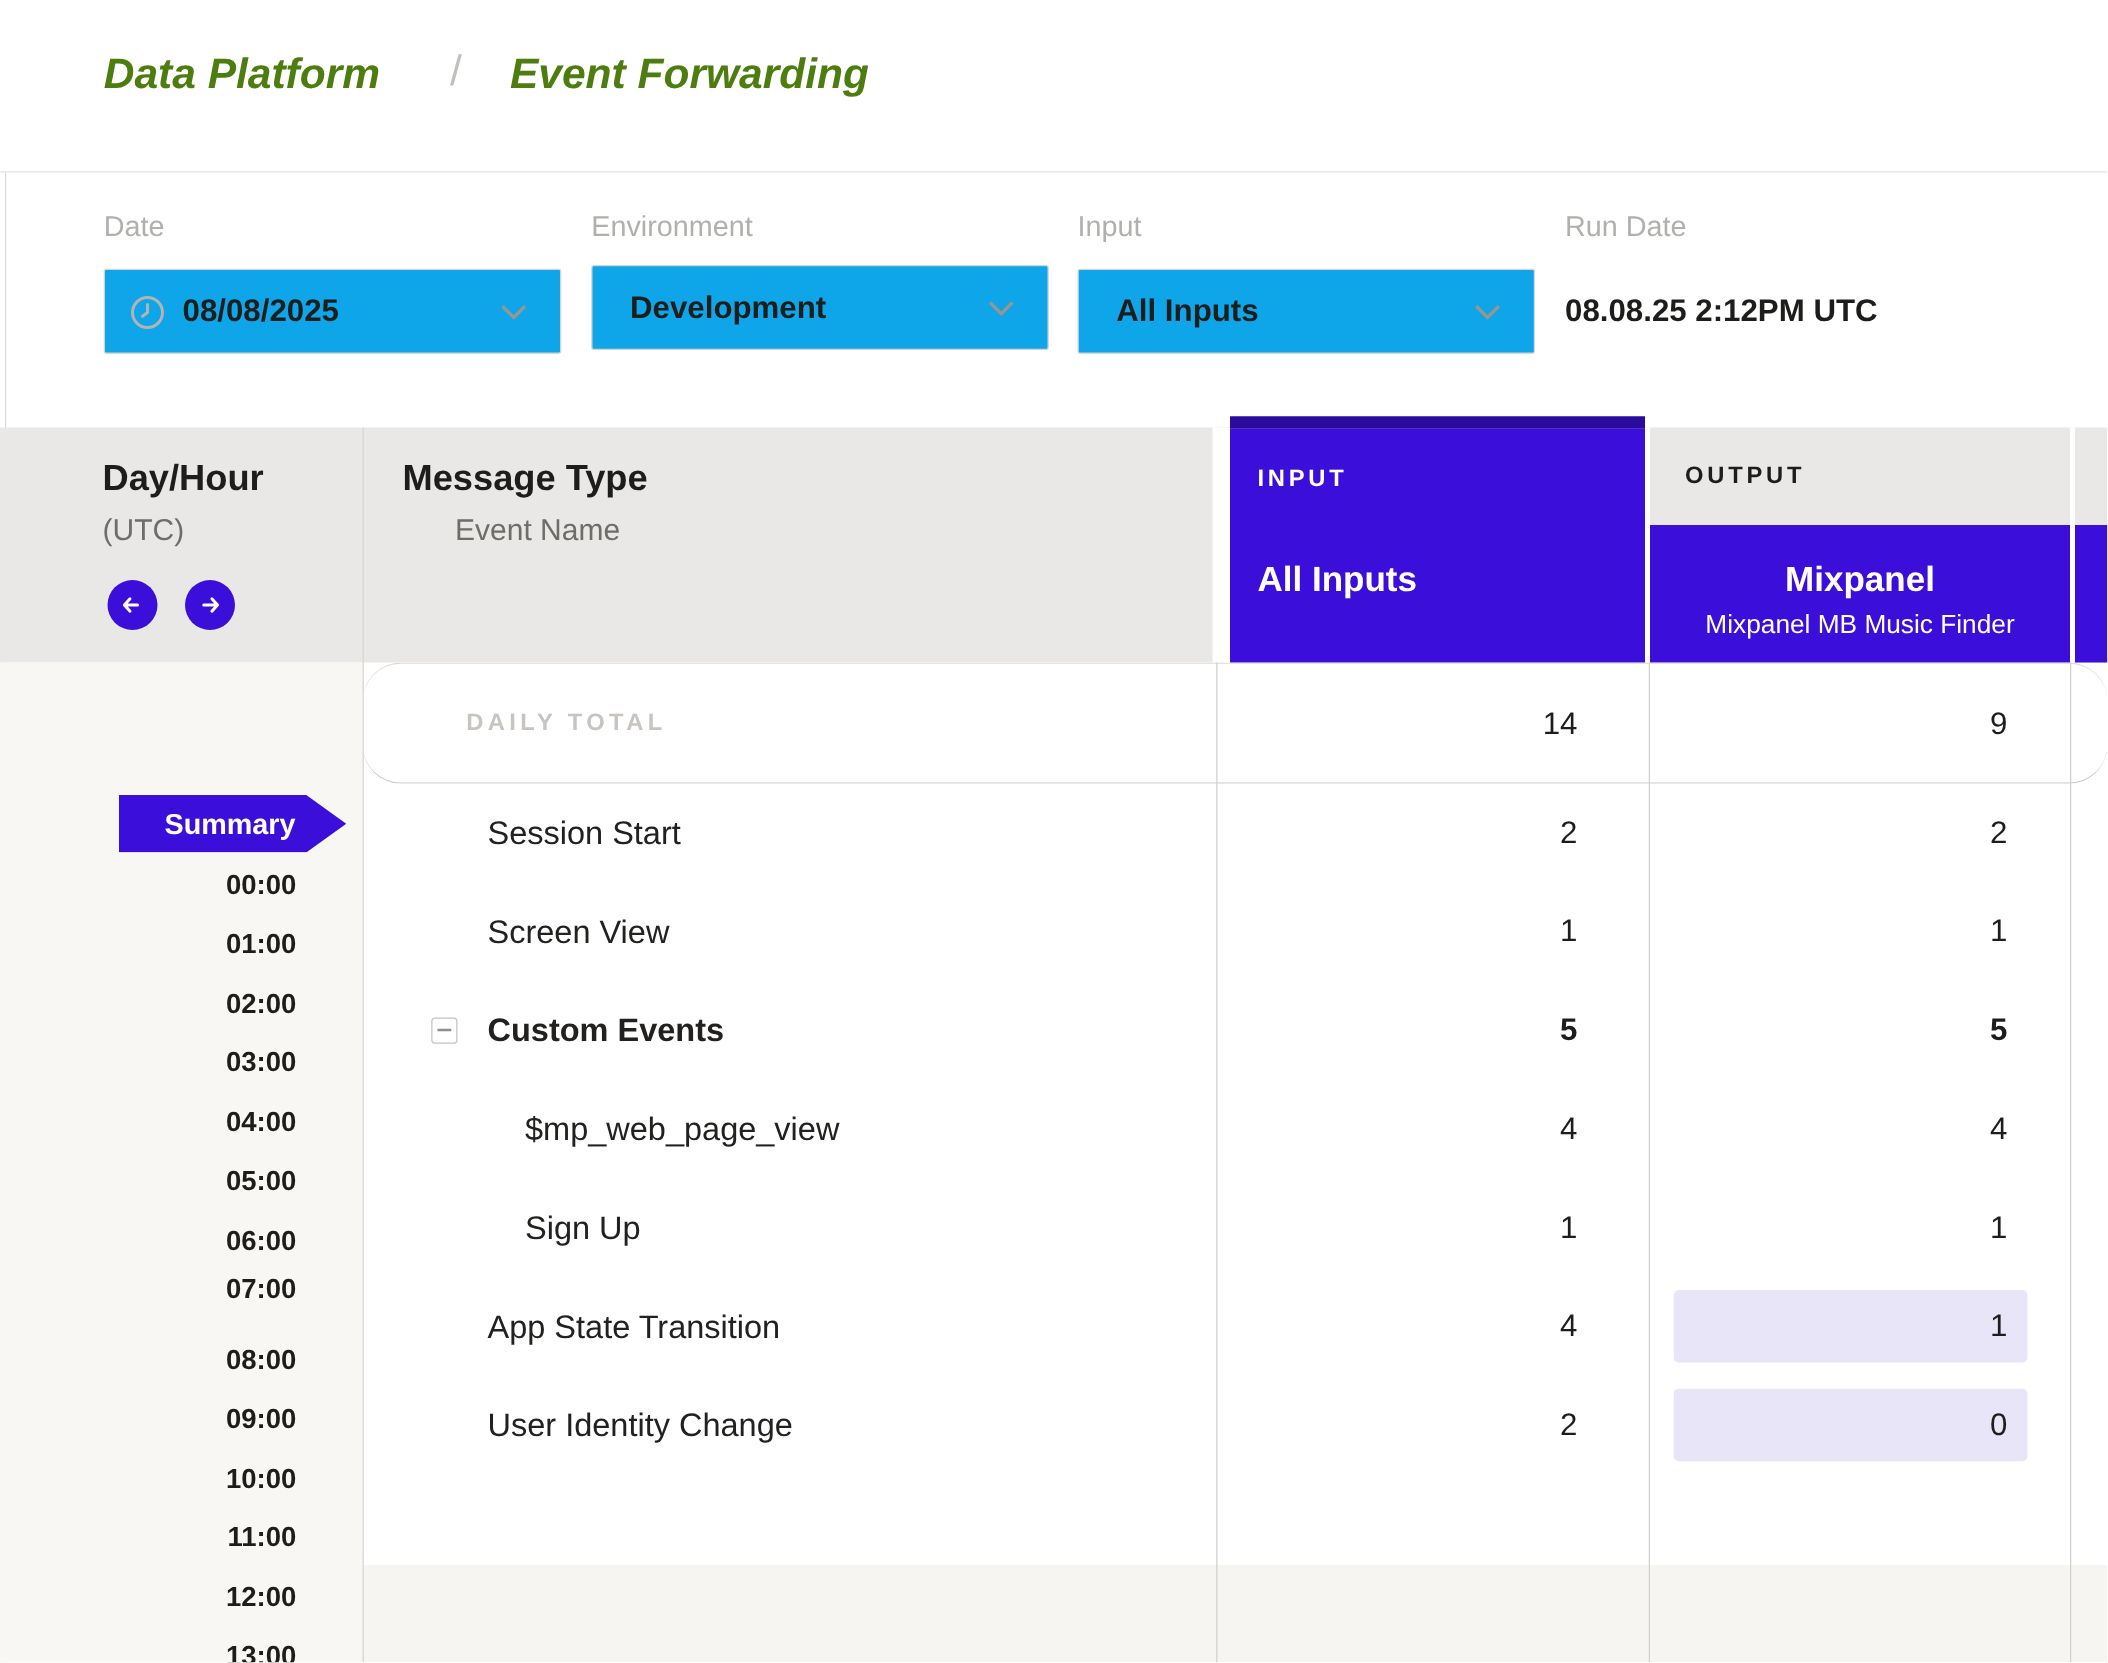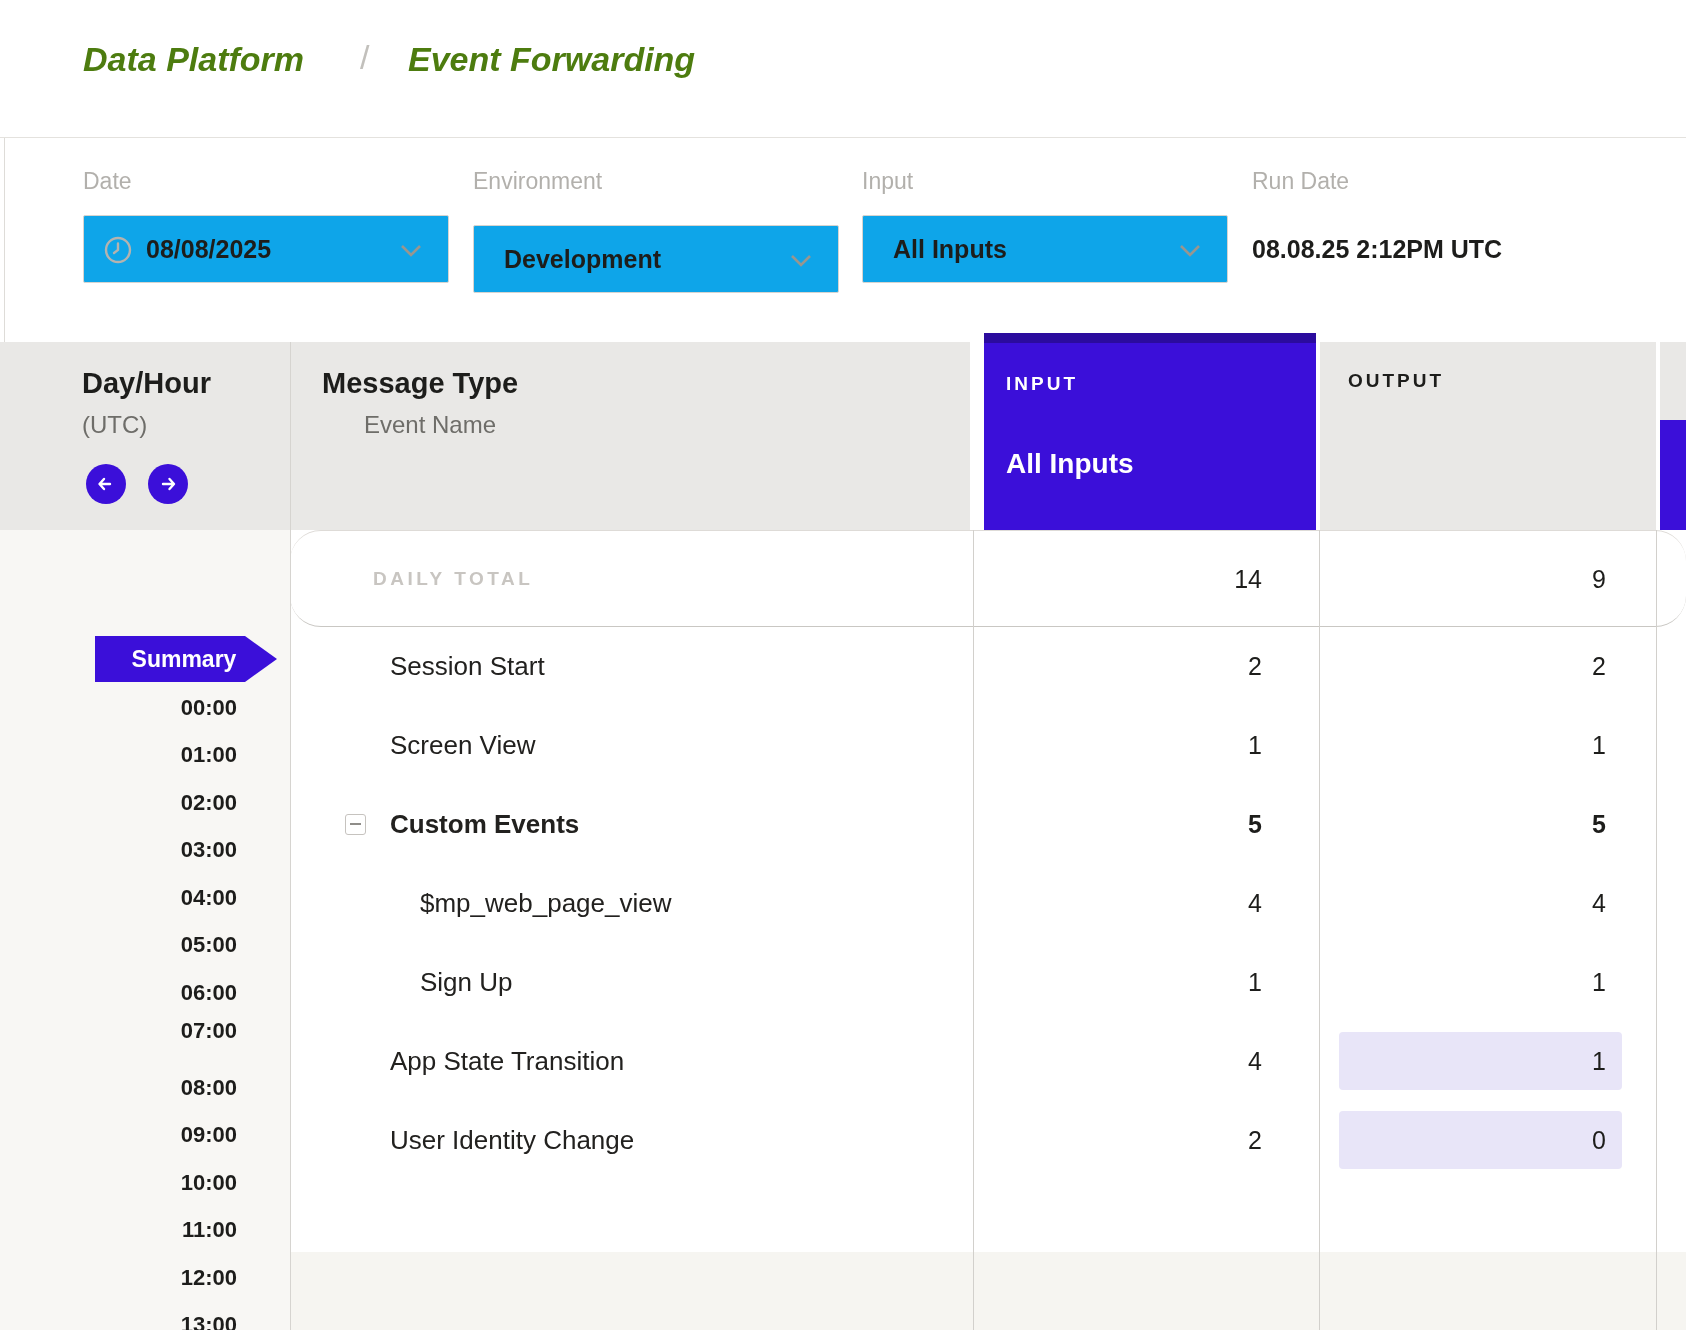--- a/index.html
+++ b/index.html
@@ -103,21 +103,21 @@
     </span>
     <span class="filter-value" style="left:62px;">08/08/2025</span>
     <span class="chev" style="left:316px;">
       <svg width="22" height="13" viewBox="0 0 22 13">
           <path d="M2 2 L11 11 L20 2" fill="none" stroke="#98968f" stroke-width="2.6"></path>
         </svg>
     </span>
   </div>
 
   <span class="abs filter-label" style="left:473px; top:168px;">Environment</span>
-  <div class="filter-box" style="left:473px; top:225px;">
+  <div class="filter-box" style="left:473px; top:212px;">
     <span class="filter-value" style="left:30px;">Development</span>
     <span class="chev" style="left:316px;">
       <svg width="22" height="13" viewBox="0 0 22 13">
           <path d="M2 2 L11 11 L20 2" fill="none" stroke="#98968f" stroke-width="2.6"></path>
         </svg>
     </span>
   </div>
 
   <span class="abs filter-label" style="left:862px; top:168px;">Input</span>
   <div class="filter-box" style="left:862px; top:215px;">
@@ -157,20 +157,24 @@
   <span class="abs col-title" style="left:322px; top:367px;">Message Type</span>
   <span class="abs col-sub" style="left:364px; top:411px;">Event Name</span>
 
   <div class="input-block-strip"></div>
   <div class="input-block">
     <span class="abs mini-header" style="left:22px; top:30px; color:#fff;">INPUT</span>
     <span class="abs block-name" style="left:22px; top:105px;">All Inputs</span>
   </div>
 
   <span class="abs mini-header" style="left:1348px; top:370px; color:#1d1d1b;">OUTPUT</span>
+  <div class="output-block">
+    <span class="abs block-name" style="left:0; top:28px; width:336px; text-align:center;">Mixpanel</span>
+    <span class="abs block-sub" style="left:0; top:68px; width:336px; text-align:center;">Mixpanel MB Music Finder</span>
+  </div>
   <div class="next-output-sliver"></div>
 
   <div class="daily-row">
     <span class="daily-label">DAILY TOTAL</span>
     <span class="num">14</span>
     <span class="num out">9</span>
   </div>
 
   <div class="body-row" style="top:627px;padding-left:16px;">
     <span class="row-name">Session Start</span>

